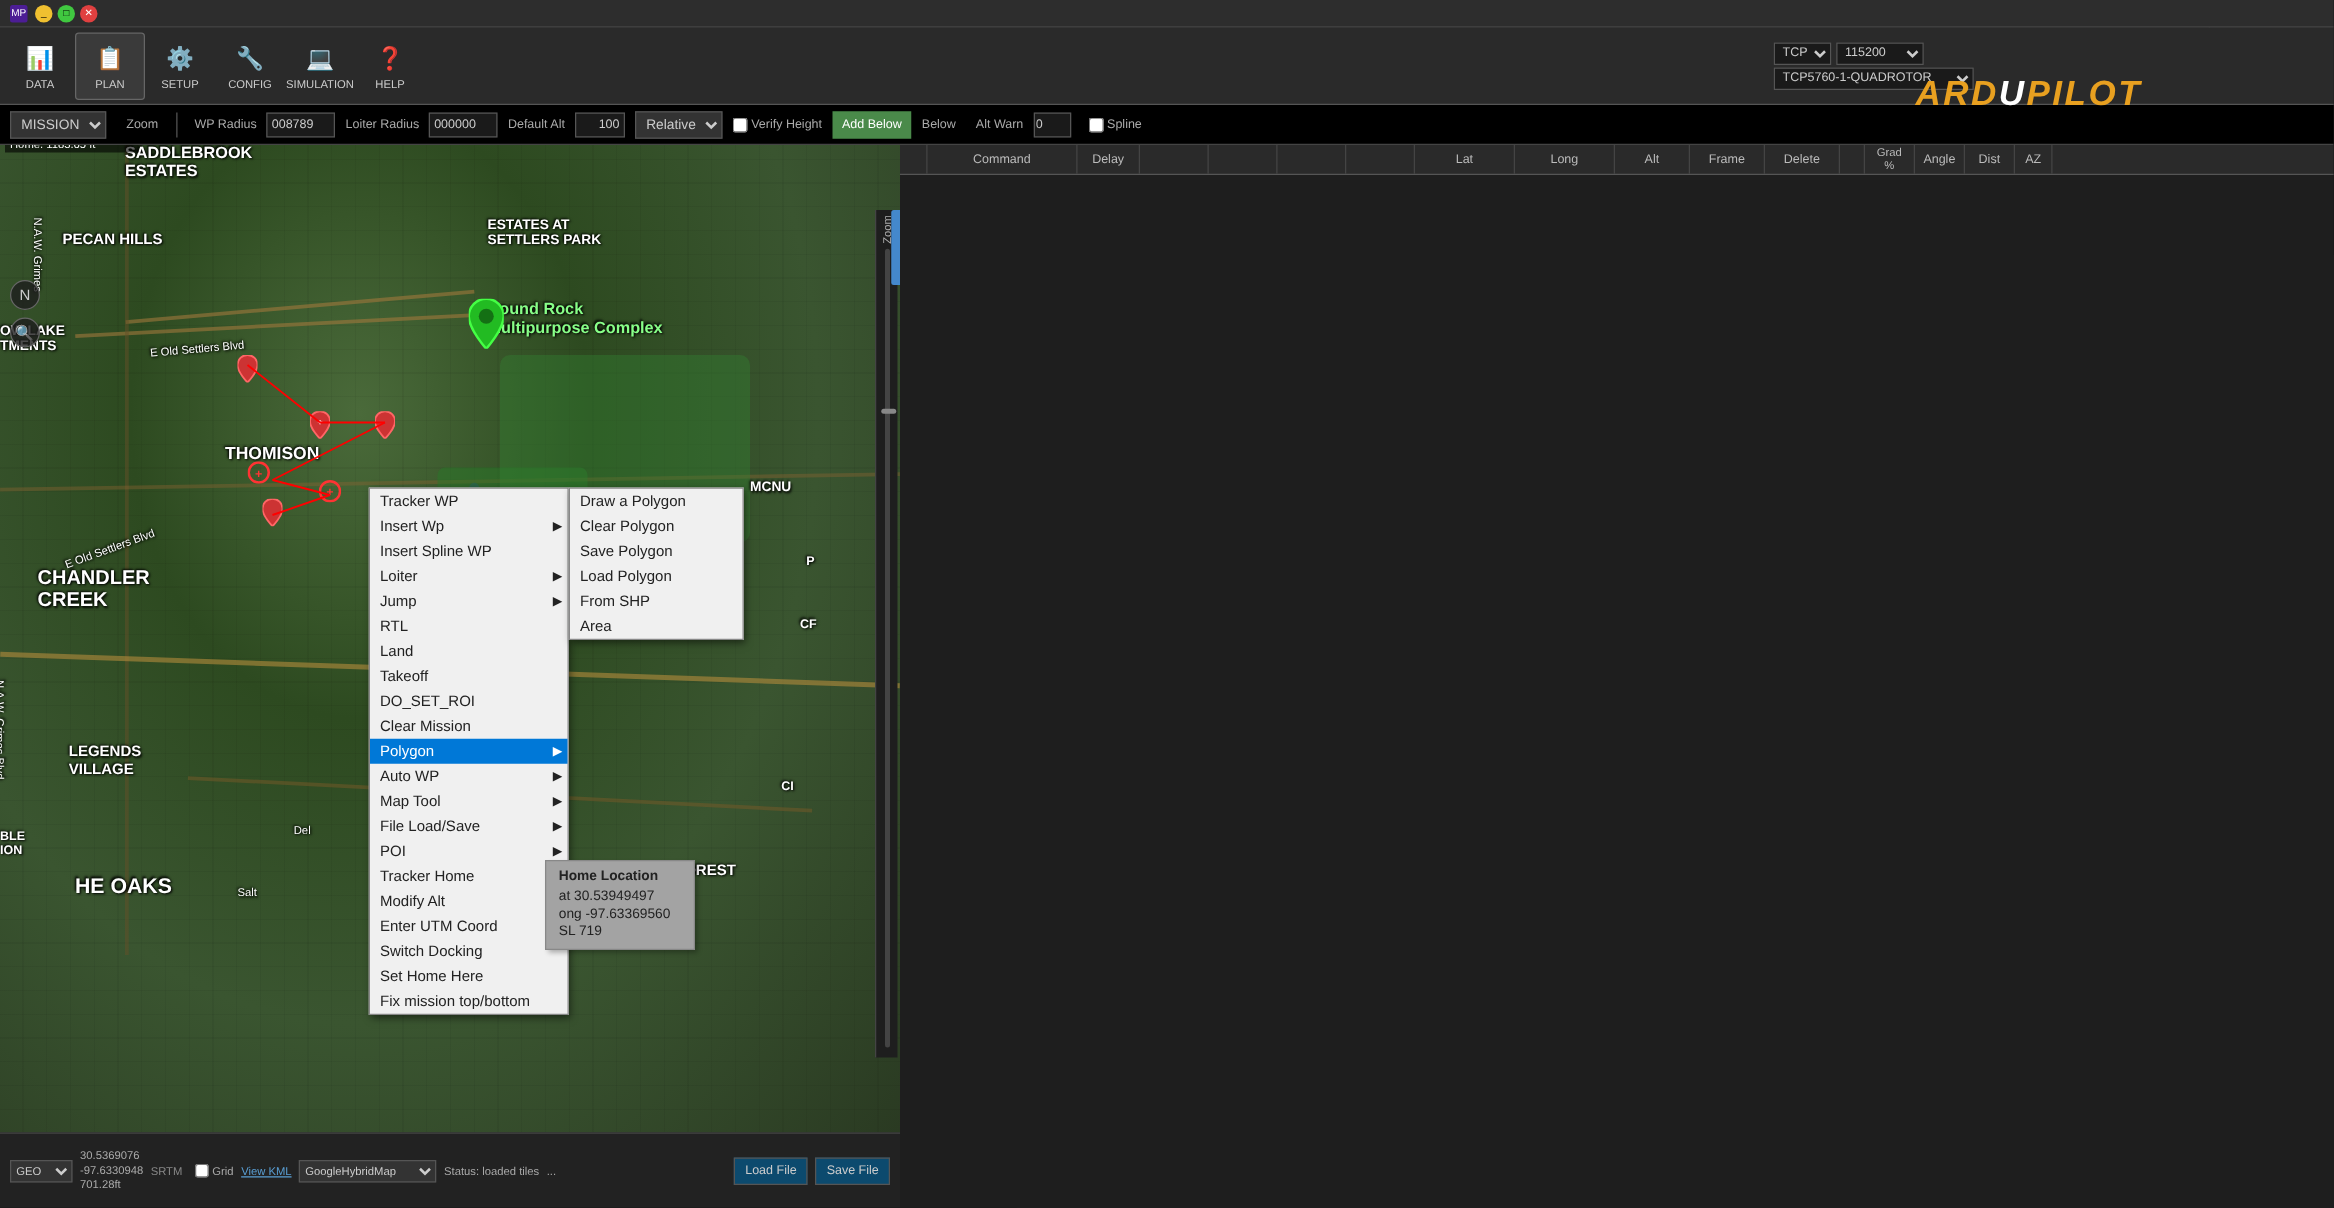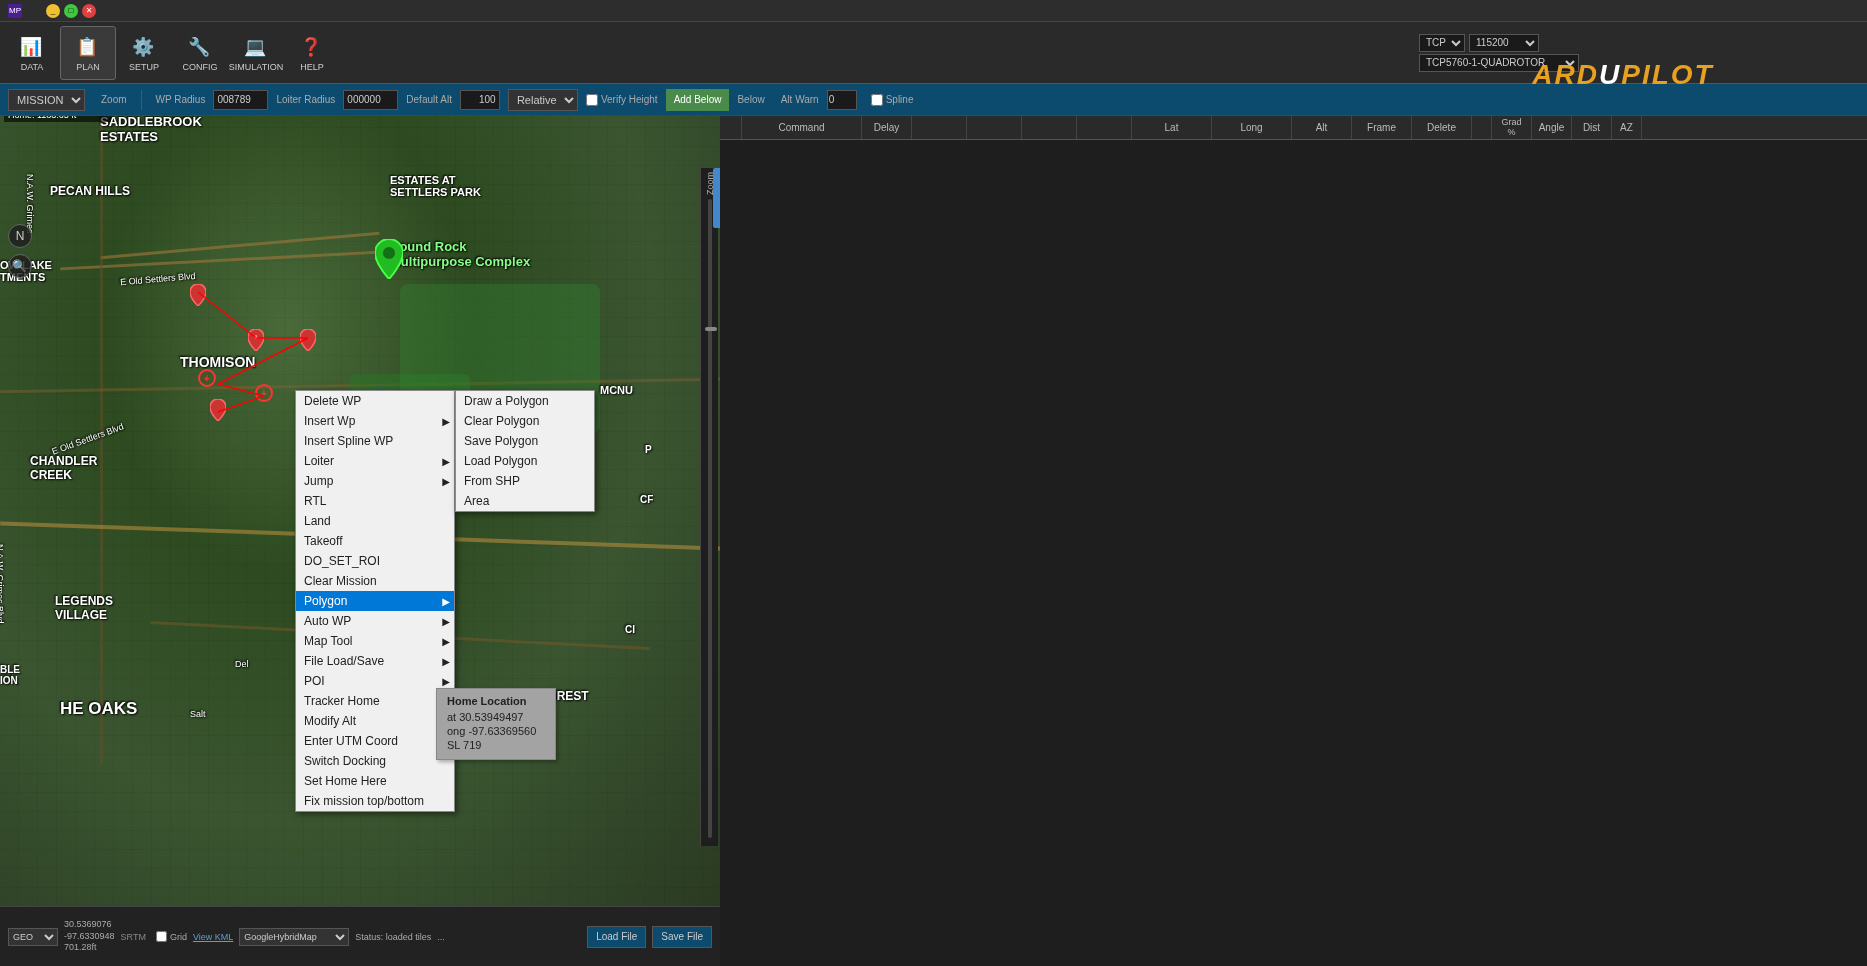--- a/index.html
+++ b/index.html
@@ -24,21 +24,21 @@
       padding: 0 8px;
       border-bottom: 1px solid #444;
       position: absolute;
       top: 0;
       left: 0;
       z-index: 100;
     }
     #titlebar .title-icon {
       width: 14px; height: 14px;
       background: #4c1d95;
-      margin-right: 24px;
+      margin-right: 6px;
       border-radius: 2px;
       display: flex; align-items: center; justify-content: center;
       font-size: 8px; color: #fff;
     }
     #titlebar .title-text {
       font-size: 11px; color: #ccc; flex: 1;
     }
     #titlebar .win-btns {
       display: flex; gap: 4px;
     }
@@ -144,21 +144,21 @@
       height: 18px;
     }
 
     
     #mission-bar {
       position: absolute;
       top: 84px;
       left: 0;
       right: 0;
       height: 32px;
-      background: #0c4a6e;
+      background: #000000;
       display: flex;
       align-items: center;
       padding: 0 8px;
       gap: 8px;
       border-bottom: 1px solid #444;
       z-index: 89;
     }
     .mission-dropdown {
       background: #333;
       color: #ccc;
@@ -623,21 +623,21 @@
 
     <div style="position:absolute; top:290px; left:350px; width:120px; height:80px; background:rgba(40,120,40,0.5); border-radius:6px;"></div>
     <div style="position:absolute; top:200px; left:400px; width:200px; height:150px; background:rgba(50,130,50,0.4); border-radius:8px;"></div>
 
     <div class="map-label" style="top:30px; left:100px; font-size:13px;">SADDLEBROOK<br>ESTATES</div>
     <div class="map-label" style="top:100px; left:50px; font-size:12px;">PECAN HILLS</div>
     <div class="map-label" style="top:90px; left:390px; font-size:11px;">ESTATES AT<br>SETTLERS PARK</div>
     <div class="map-label" style="top:155px; left:390px; font-size:13px; color:#88ff88;">Round Rock<br>Multipurpose Complex</div>
     <div class="map-label" style="top:175px; left:0px; font-size:11px;">OW LAKE<br>TMENTS</div>
     <div class="map-label" style="top:270px; left:180px; font-size:14px;">THOMISON</div>
-    <div class="map-label" style="top:370px; left:30px; font-size:12px;">CHANDLER<br>CREEK</div>
+    <div class="map-label" style="top:370px; left:30px; font-size:16px;">CHANDLER<br>CREEK</div>
     <div class="map-label" style="top:510px; left:55px; font-size:12px;">LEGENDS<br>VILLAGE</div>
     <div class="map-label" style="top:580px; left:0px; font-size:10px;">BLE<br>ION</div>
     <div class="map-label" style="top:615px; left:40px; font-size:17px;padding-left:20px;">HE OAKS</div>
     <div class="map-label" style="top:300px; left:600px; font-size:11px;">MCNU</div>
     <div class="map-label" style="top:360px; left:645px; font-size:10px;">P</div>
     <div class="map-label" style="top:390px; left:510px; font-size:12px;">RYANS<br>CROSSING</div>
     <div class="map-label" style="top:410px; left:640px; font-size:10px;">CF</div>
     <div class="map-label" style="top:540px; left:625px; font-size:10px;">CI</div>
     <div class="map-label" style="top:605px; left:540px; font-size:12px;">FOREST</div>
 
@@ -757,21 +757,21 @@
   <span class="status-text">Status: loaded tiles</span>
   <span style="font-size:9px; color:#aaa; cursor:pointer;">...</span>
   <button class="bottom-btn" style="margin-left:auto;">Load File</button>
   <button class="bottom-btn">Save File</button>
 </div>
 
 <div id="wp-table"></div>
 
 <div id="context-menu">
   <div class="ctx-item">
-    <span>Delete WP</span>
+    <span>Tracker WP</span>
   </div>
   <div class="ctx-item">
     <span>Insert Wp</span>
     <span class="ctx-arrow">▶</span>
   </div>
   <div class="ctx-item">
     <span>Insert Spline WP</span>
   </div>
   <div class="ctx-item">
     <span>Loiter</span>

